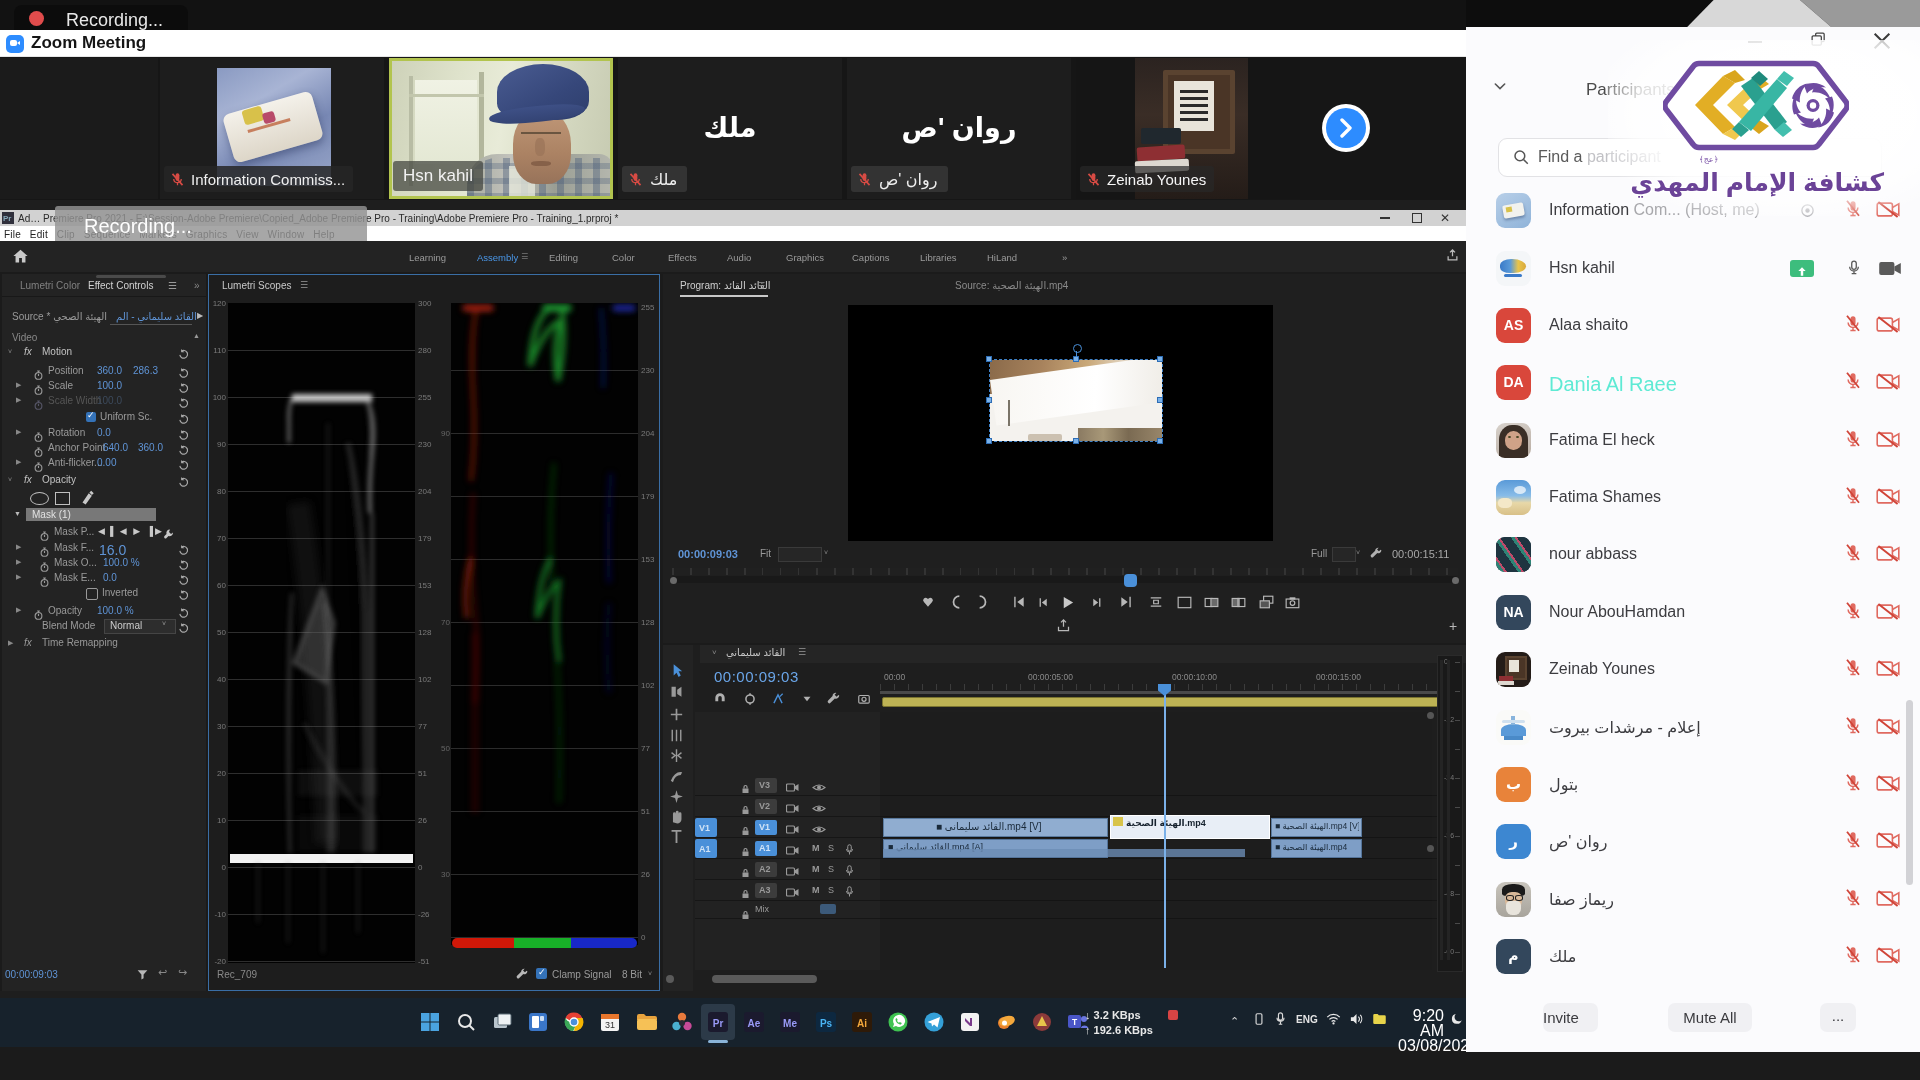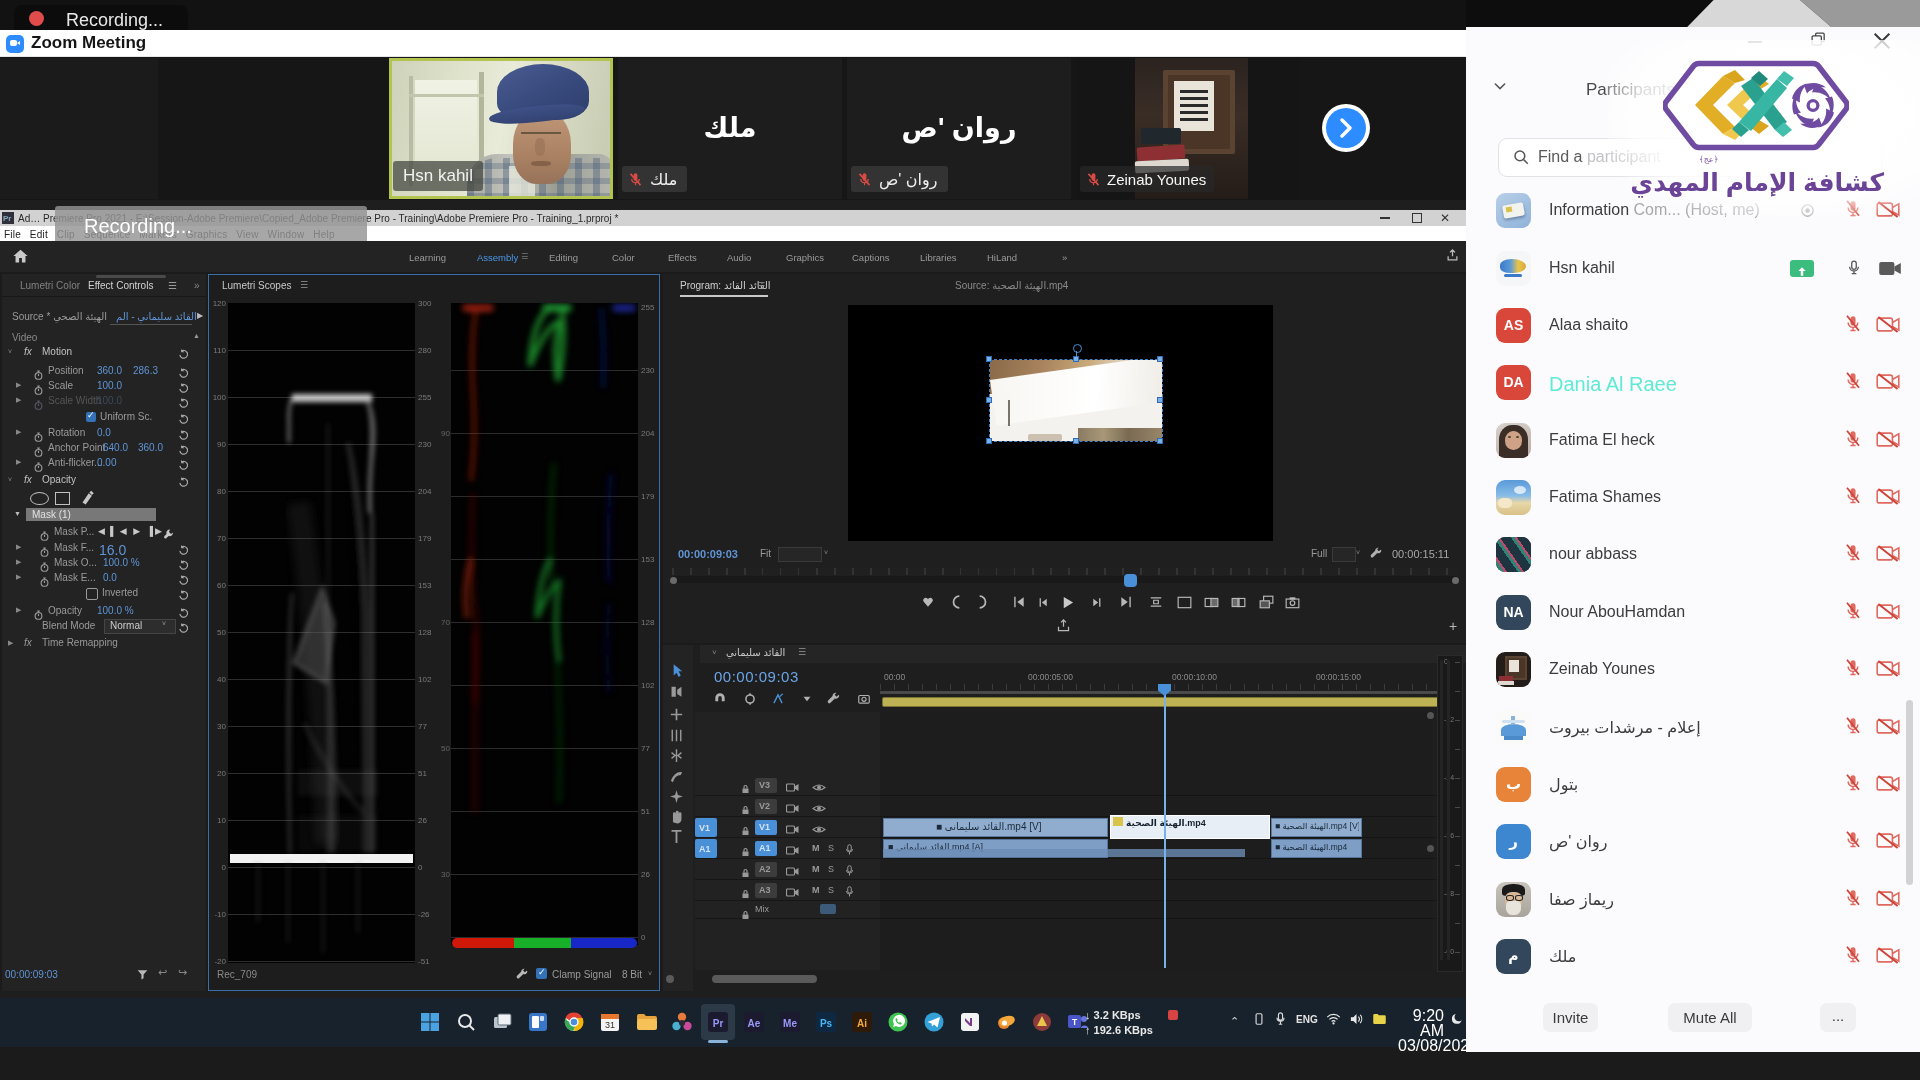--- a/index.html
+++ b/index.html
@@ -18,20 +18,36 @@
 <div class="abs" style="left:0;top:30px;width:1466px;height:27px;background:#ffffff;border-bottom:1px solid #e6e6e6;box-sizing:border-box"></div>
 <div class="abs" style="left:6px;top:35px;width:18px;height:18px;border-radius:5px;background:#2d8cff"></div>
 <div class="abs" style="left:10px;top:40px;width:7px;height:6px;border-radius:2px;background:#fff"></div>
 <div class="abs" style="left:17px;top:41px;width:3px;height:4px;background:#fff;clip-path:polygon(0 50%,100% 0,100% 100%,0 50%)"></div>
 <div class="abs" style="left:31px;top:33px;color:#151515;font-size:17px;font-weight:bold;">Zoom Meeting</div>
 
 <div class="abs" id="strip" style="left:0;top:57px;width:1466px;height:143px;background:#161616"></div>
 
 <div class="abs" style="left:0;top:58px;width:158px;height:141px;background:#1b1b1b"></div>
 
+<div class="abs" style="left:160px;top:58px;width:224px;height:141px;background:#1d1d1d;overflow:hidden">
+  <div class="abs" style="left:57px;top:10px;width:114px;height:118px;background:linear-gradient(150deg,#8a9ac2 0%,#a8b4d4 30%,#7888b4 60%,#98a6c8 100%)">
+     <div class="abs" style="left:10px;top:34px;width:92px;height:50px;background:linear-gradient(180deg,#f4f1ea,#ddd6c8);transform:rotate(-16deg);border-radius:7px;box-shadow:0 4px 8px rgba(40,50,90,.45)"></div>
+     <div class="abs" style="left:26px;top:40px;width:20px;height:15px;background:#d8c14a;transform:rotate(-16deg);border-radius:3px"></div>
+     <div class="abs" style="left:46px;top:44px;width:12px;height:11px;background:#b84a6a;transform:rotate(-16deg);border-radius:3px"></div>
+     <div class="abs" style="left:30px;top:56px;width:44px;height:3px;background:#b8542a;transform:rotate(-16deg);opacity:.7"></div>
+  </div>
+  <div class="abs" style="left:4px;top:108px;height:26px;background:rgba(38,38,38,.85);border-radius:3px;display:flex;align-items:center;padding:0 8px 0 6px;">
+    <svg width="15" height="17" viewBox="0 0 24 24">
+          <path fill="#d84b44" d="M12 14a3 3 0 0 0 3-3V5a3 3 0 0 0-6 0v6a3 3 0 0 0 3 3z"></path>
+          <path fill="#d84b44" d="M17 11a5 5 0 0 1-10 0H5a7 7 0 0 0 6 6.9V21h2v-3.1A7 7 0 0 0 19 11h-2z"></path>
+          <path stroke="#d84b44" stroke-width="2.6" d="M4 3L20 21" fill="none"></path>
+        </svg>
+    <span style="color:#efefef;font-size:15px;margin-left:6px;white-space:nowrap">Information Commiss...</span>
+  </div>
+</div>
 
 <div class="abs" style="left:389px;top:58px;width:224px;height:141px;background:#c9cdb4;overflow:hidden">
   <div class="abs" style="left:0;top:0;width:224px;height:141px;background:linear-gradient(100deg,#cdd1b8 0%,#dfe3cc 30%,#e8ebd8 50%,#d4d8c0 75%,#c5c9b0 100%)"></div>
 
   <div class="abs" style="left:26px;top:22px;width:62px;height:84px;background:linear-gradient(180deg,#f0f2e4,#e4e8d4)"></div>
   <div class="abs" style="left:20px;top:18px;width:4px;height:110px;background:#b8bca4"></div>
   <div class="abs" style="left:90px;top:14px;width:5px;height:127px;background:#b2b69c"></div>
   <div class="abs" style="left:20px;top:36px;width:75px;height:3px;background:#c2c6ac"></div>
 
   <div class="abs" style="left:78px;top:96px;width:146px;height:45px;background:linear-gradient(90deg,#a8aca0,#c2c2bc 30%,#9a9e94 60%,#b5b7ae);border-radius:30px 14px 0 0"></div>
@@ -1121,21 +1137,21 @@
     <path fill="#e06a60" d="M12 15 a3.4 3.4 0 0 0 3.4 -3.4 V6 a3.4 3.4 0 0 0 -6.8 0 v5.6 A3.4 3.4 0 0 0 12 15 z"></path>
     <path stroke="#e06a60" stroke-width="2" fill="none" d="M5.5 11 a6.5 6.5 0 0 0 13 0 M12 17.5 v4 M8.5 21.5 h7"></path>
     <path stroke="#d04438" stroke-width="2.4" fill="none" d="M4 2 L20 22"></path>
       </svg></div>
 <div class="abs" style="left:1876px;top:947px;width:24px;height:17px"><svg width="24" height="17" viewBox="0 0 30 21">
     <rect x="1.5" y="2.5" width="19" height="16" rx="2.5" stroke="#e06a60" stroke-width="2" fill="none"></rect>
     <path d="M20.5 8 l8 -4.5 v14 l-8 -4.5" stroke="#e06a60" stroke-width="2" fill="none"></path>
     <path stroke="#d04438" stroke-width="2.4" d="M3 1 L27 20"></path>
       </svg></div>
 <div class="abs" style="left:1906px;top:700px;width:7px;height:185px;background:#d2d2d6;border-radius:4px"></div>
-<div class="abs" style="left:1543px;top:1003px;width:55px;height:29px;background:#f0f0f3;border-radius:7px;text-align:center;line-height:29px;color:#3a3a3e;font-size:15px">Invite</div>
+<div class="abs" style="left:1543px;top:1003px;width:55px;height:29px;background:#f0f0f3;border-radius:7px;line-height:29px;color:#3a3a3e;font-size:15px">Invite</div>
 <div class="abs" style="left:1668px;top:1003px;width:84px;height:29px;background:#f0f0f3;border-radius:7px;text-align:center;line-height:29px;color:#3a3a3e;font-size:15px">Mute All</div>
 <div class="abs" style="left:1820px;top:1003px;width:36px;height:29px;background:#f0f0f3;border-radius:7px;text-align:center;line-height:26px;color:#3a3a3e;font-size:15px">...</div>
 <div class="abs" style="left:1608px;top:40px;width:312px;height:176px;background:radial-gradient(ellipse at 58% 42%,rgba(255,255,255,.97) 38%,rgba(255,255,255,.8) 60%,rgba(255,255,255,0) 80%)"></div>
 <svg class="abs" style="left:1663px;top:60px" width="186" height="91" viewBox="0 0 186 91">
 <path d="M36 3.5 H150 a7 7 0 0 1 5.8 3 L182 40.5 a7 7 0 0 1 0 10 L155.8 84.5 a7 7 0 0 1 -5.8 3 H36 a7 7 0 0 1 -5.8 -3 L4 50.5 a7 7 0 0 1 0 -10 L30.2 6.5 a7 7 0 0 1 5.8 -3 Z" fill="#ffffff" stroke="#6f4ba1" stroke-width="5.5" stroke-linejoin="round"></path>
 <g>
 <path d="M60 16 L32 45 L60 74 L72 67 L50 45 L72 23 Z" fill="#e2ae25"></path>
 <path d="M86 24 L64 45 L86 66 L96 60 L80 45 L96 30 Z" fill="#f0c84e"></path>
 <path d="M60 16 L72 10 L82 20 L72 23 Z" fill="#d9a51d"></path>
 <path d="M60 74 L72 80 L82 70 L72 67 Z" fill="#f0c84e"></path>

